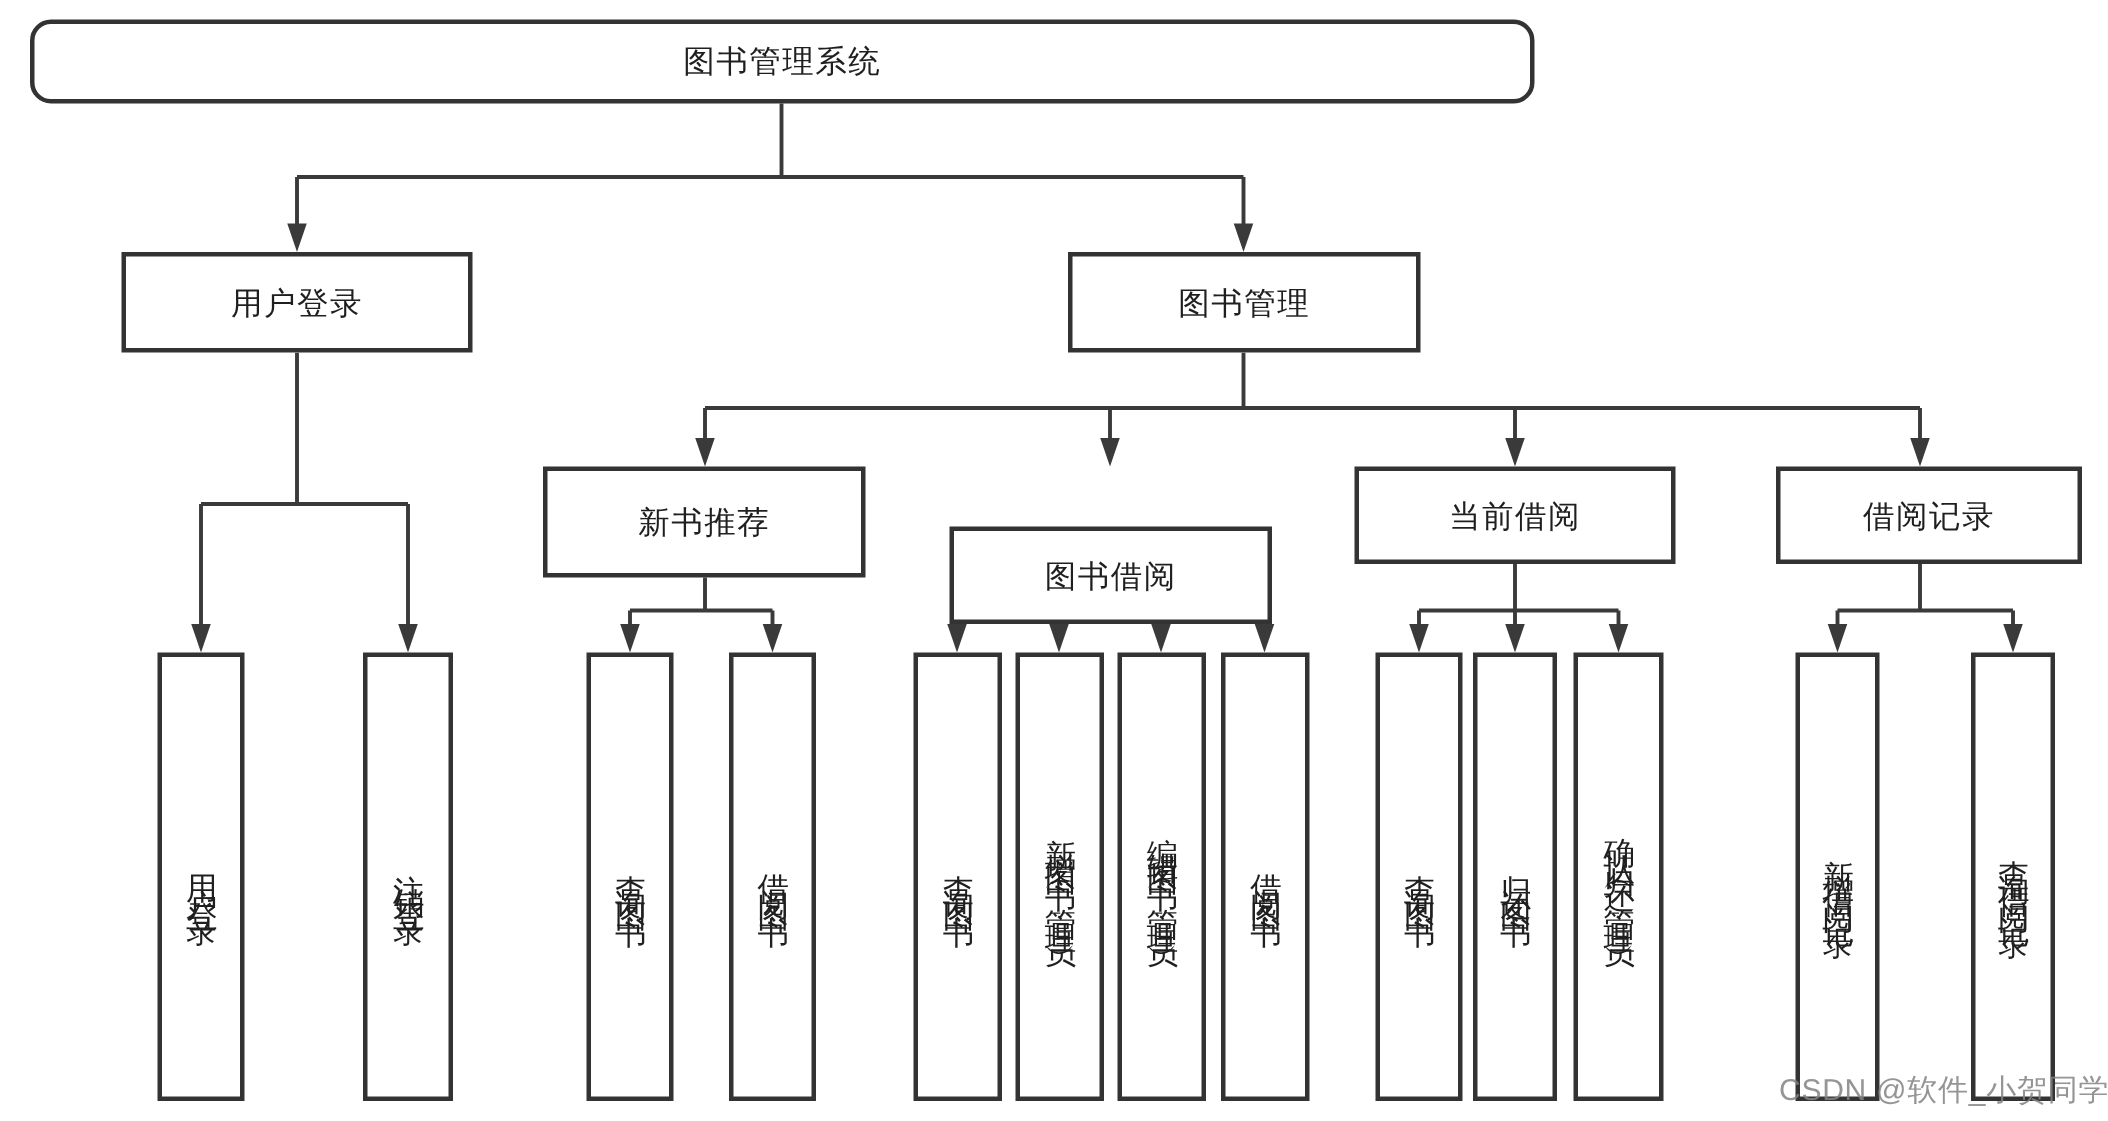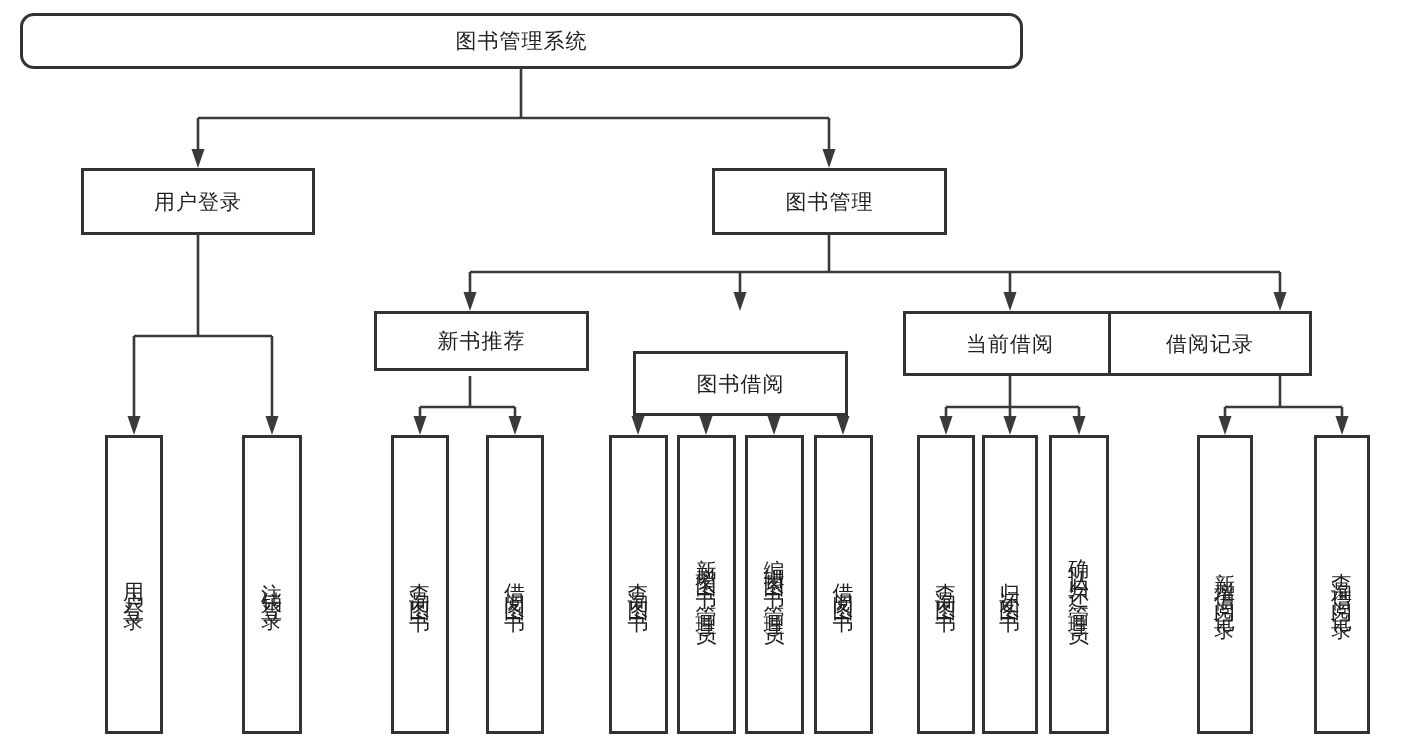--- a/index.html
+++ b/index.html
@@ -93,24 +93,24 @@
       <polygon points="1079,435 1072.5,416 1085.5,416" fill="#3a3a3a"></polygon>
       <polygon points="1225,435 1218.5,416 1231.5,416" fill="#3a3a3a"></polygon>
       <polygon points="1342,435 1335.5,416 1348.5,416" fill="#3a3a3a"></polygon>
     </svg>
 
   <div class="node" style="left:20px;top:13px;width:1003px;height:56px;border-radius:14px;">图书管理系统</div>
 
   <div class="node" style="left:81px;top:168px;width:234px;height:67px;">用户登录</div>
   <div class="node" style="left:712px;top:168px;width:235px;height:67px;">图书管理</div>
 
-  <div class="node" style="left:374px;top:311px;width:215px;height:60px;">新书推荐</div>
+  <div class="node" style="left:362px;top:311px;width:215px;height:74px;">新书推荐</div>
   <div class="node" style="left:633px;top:311px;width:215px;height:65px;margin-top:40px;">图书借阅</div>
   <div class="node" style="left:903px;top:311px;width:214px;height:65px;">当前借阅</div>
-  <div class="node" style="left:1108px;top:311px;width:204px;height:65px;">借阅记录</div>
+  <div class="node" style="left:1184px;top:311px;width:204px;height:65px;">借阅记录</div>
 
   <div class="leaf" style="left:105px;top:435px;width:58px;height:299px;">
     <span>用户登录</span>
     </div>
   <div class="leaf" style="left:242px;top:435px;width:60px;height:299px;">
     <span>注销登录</span>
     </div>
 
   <div class="leaf" style="left:391px;top:435px;width:58px;height:299px;">
     <span>查询图书</span>
@@ -142,13 +142,14 @@
     <span>确认归还（管理员）</span>
     </div>
 
   <div class="leaf" style="left:1197px;top:435px;width:56px;height:299px;">
     <span>新增借阅记录</span>
     </div>
   <div class="leaf" style="left:1314px;top:435px;width:56px;height:299px;">
     <span>查询借阅记录</span>
     </div>
 
+  <div id="watermark">CSDN @软件_小贺同学</div>
 </div>
 
 </body></html>

